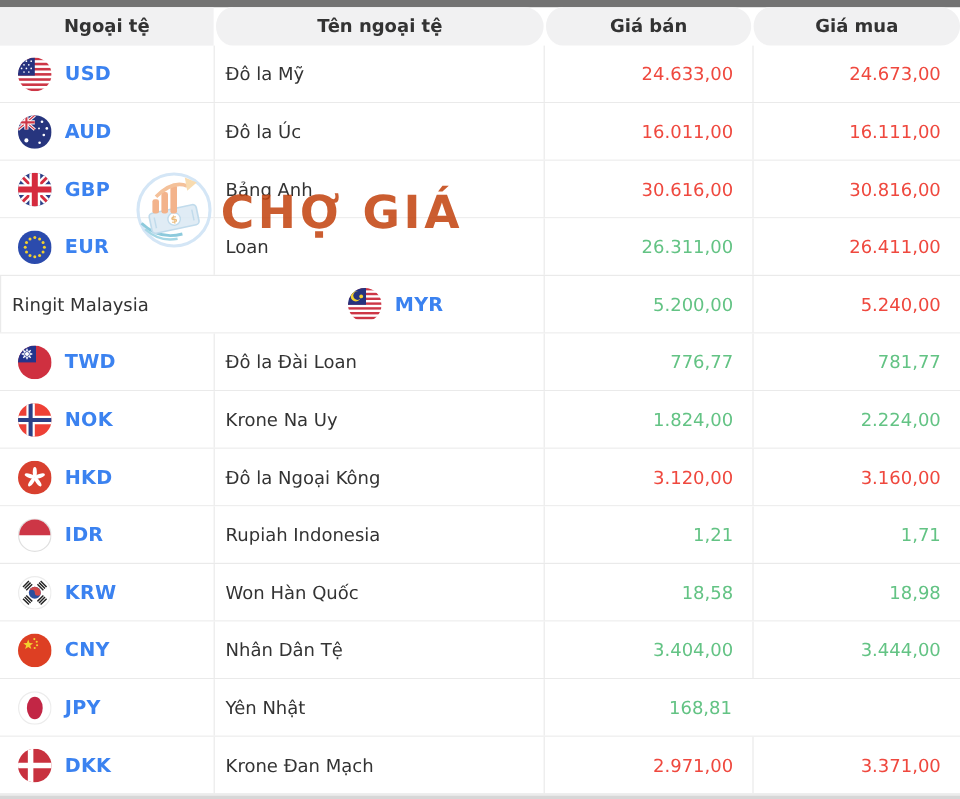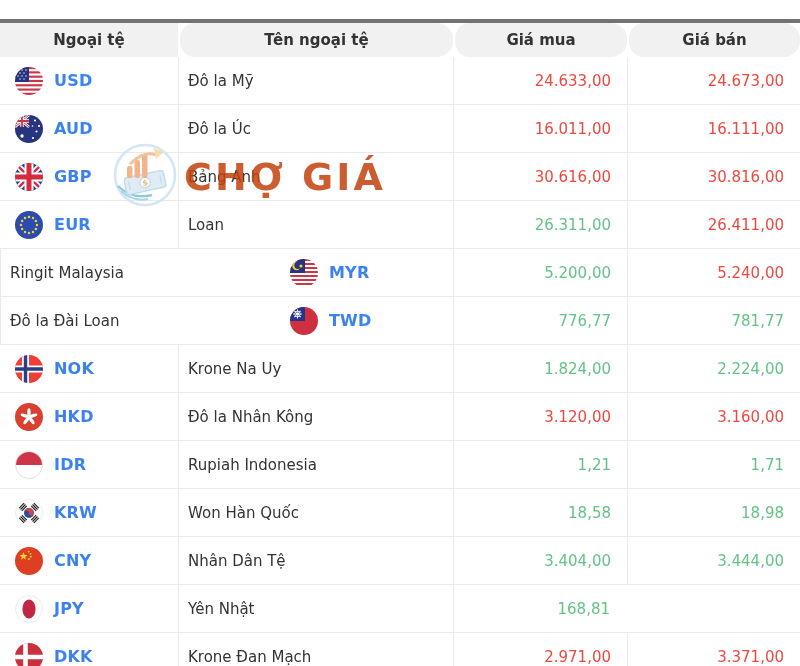--- a/index.html
+++ b/index.html
@@ -1,20 +1,20 @@
 <!DOCTYPE html>
 <html style="--up: #63c384; --down: #ef483e; --code: #3b82f0;"><head>
 <meta charset="utf-8">
 <style>
   * { margin:0; padding:0; box-sizing:border-box; }
   html,body { width:800px; height:666px; background:#fff; font-family:"DejaVu Sans","Liberation Sans",sans-serif; }
   #app { position:relative; width:800px; height:666px; overflow:hidden; background:#fff; }
 
   .table { width:800px; }
-  .thead { display:flex; height:38px; border-top:4px solid #737373;margin-top:19px; }
+  .thead { display:flex; height:38px; border-top:6px solid #737373; }
   .th {
     background:#f1f1f2; color:#333; font-weight:bold; font-size:15px;
     display:flex; align-items:center; justify-content:center; height:100%;
   }
   .th + .th { border-left:2px solid #fff;border-radius:16px; }
   .c1 { width:178px; } .c2 { width:275px; } .c3 { width:174px; } .c4 { width:173px; }
 
   .tr { display:flex; height:48px; border-bottom:1px solid #eaeaea; background:#fff; }
   .td { display:flex; align-items:center; height:100%; font-size:15px; color:#333; }
   .td.c2, .td.c3, .td.c4 { border-left:1px solid #eaeaea; }
@@ -41,22 +41,22 @@
 </head>
 <body>
 
 <div id="app">
 
   <div class="table">
 
     <div class="thead">
       <div class="th c1">Ngoại tệ</div>
       <div class="th c2">Tên ngoại tệ</div>
+      <div class="th c4">Giá bán</div>
       <div class="th c3">Giá mua</div>
-      <div class="th c4">Giá bán</div>
     </div>
 
     <div class="tr">
       <div class="td c1">
         <span class="flag">
           <svg width="28" height="28" viewBox="0 0 28 28">
               <clipPath id="cpus">
                 <circle cx="14" cy="14" r="14"></circle>
               </clipPath>
             <g clip-path="url(#cpus)">
@@ -211,21 +211,20 @@
             </g>
             </svg>
         </span>
         <span class="code">MYR</span>
       </div>
       <div class="td c3 price" data-state="up">5.200,00</div>
       <div class="td c4 price" data-state="down">5.240,00</div>
     </div>
 
     <div class="tr">
-      <div class="td c2">Đô la Đài Loan</div>
       <div class="td c1">
         <span class="flag">
           <svg width="28" height="28" viewBox="0 0 28 28">
               <clipPath id="cptw">
                 <circle cx="14" cy="14" r="14"></circle>
               </clipPath>
             <g clip-path="url(#cptw)">
                 <rect width="28" height="28" fill="#cf3040"></rect>
               <rect width="15" height="14" fill="#23348c"></rect>
               <g stroke="#fff" stroke-width="1.1">
@@ -235,20 +234,21 @@
                   <line x1="10.6" y1="3.9" x2="4.4" y2="10.1"></line>
                 </g>
               <circle cx="7.5" cy="7" r="2.9" fill="#fff"></circle>
                 <circle cx="7.5" cy="7" r="2.2" fill="#23348c"></circle>
                 <circle cx="7.5" cy="7" r="1.7" fill="#fff"></circle>
             </g>
             </svg>
         </span>
         <span class="code">TWD</span>
       </div>
+      <div class="td c2">Đô la Đài Loan</div>
       <div class="td c3 price" data-state="up">776,77</div>
       <div class="td c4 price" data-state="up">781,77</div>
     </div>
 
     <div class="tr">
       <div class="td c1">
         <span class="flag">
           <svg width="28" height="28" viewBox="0 0 28 28">
               <clipPath id="cpno">
                 <circle cx="14" cy="14" r="14"></circle>
@@ -278,21 +278,21 @@
               <ellipse cx="14" cy="9.6" rx="1.7" ry="4.4"></ellipse>
               <ellipse cx="14" cy="9.6" rx="1.7" ry="4.4" transform="rotate(72 14 14)"></ellipse>
               <ellipse cx="14" cy="9.6" rx="1.7" ry="4.4" transform="rotate(144 14 14)"></ellipse>
               <ellipse cx="14" cy="9.6" rx="1.7" ry="4.4" transform="rotate(216 14 14)"></ellipse>
               <ellipse cx="14" cy="9.6" rx="1.7" ry="4.4" transform="rotate(288 14 14)"></ellipse>
             </g>
           </svg>
         </span>
         <span class="code">HKD</span>
       </div>
-      <div class="td c2">Đô la Nhân Kông</div>
+      <div class="td c2">Đô la Ngoại Kông</div>
       <div class="td c3 price" data-state="down">3.120,00</div>
       <div class="td c4 price" data-state="down">3.160,00</div>
     </div>
 
     <div class="tr">
       <div class="td c1">
         <span class="flag">
           <svg width="28" height="28" viewBox="0 0 28 28">
             <circle cx="14" cy="14" r="13.5" fill="#fff" stroke="#e0e0e0" stroke-width="1"></circle>
             <path d="M1 14 A13 13 0 0 1 27 14 Z" fill="#cd3646"></path>

